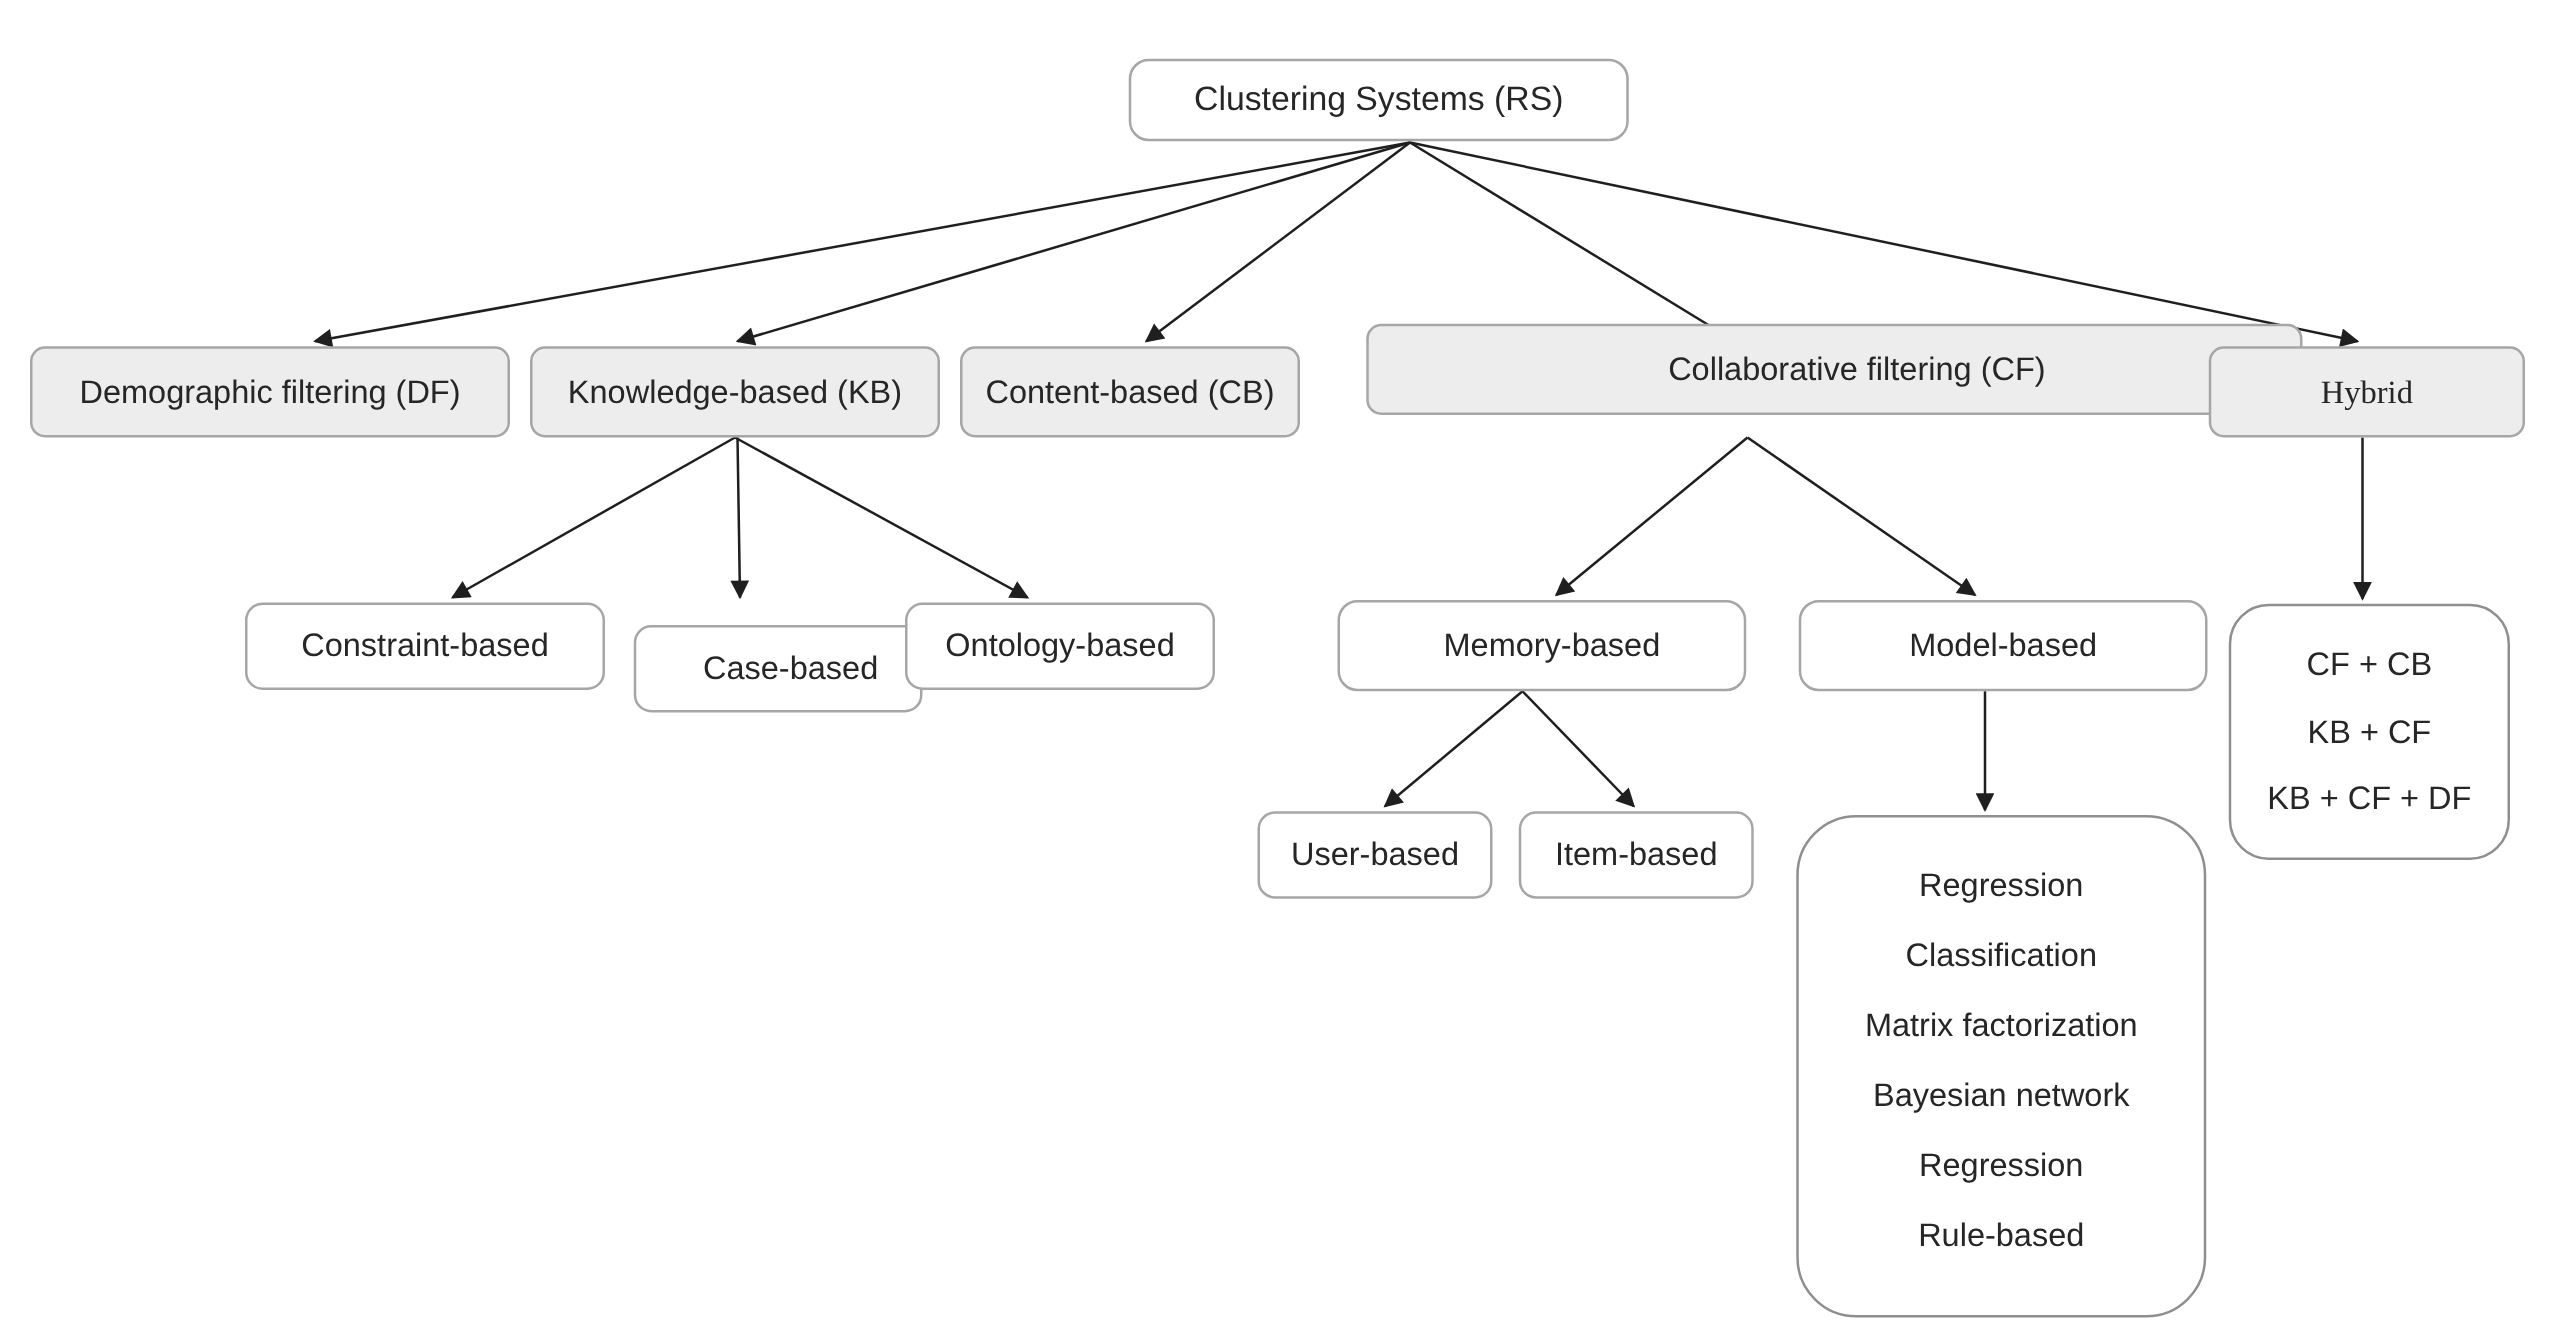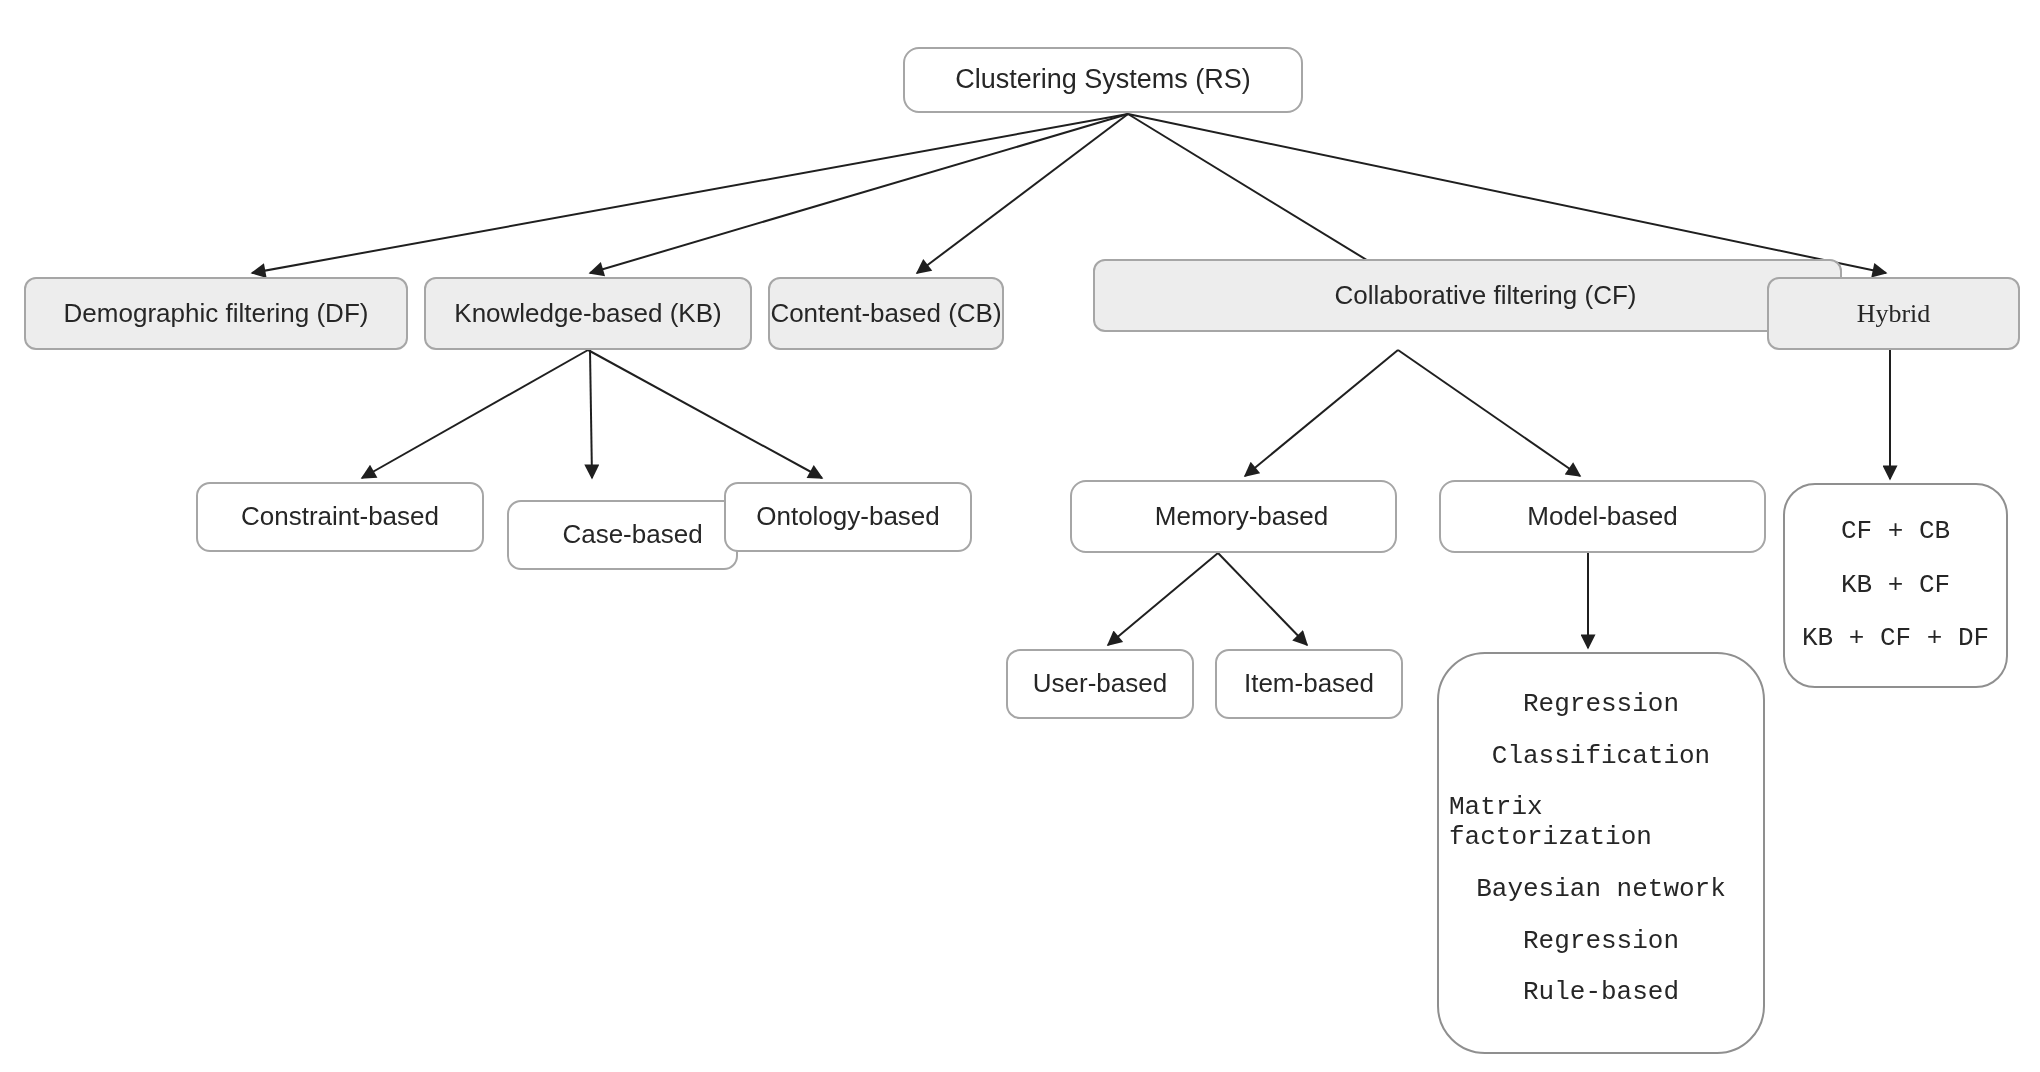--- a/index.html
+++ b/index.html
@@ -60,21 +60,20 @@
   }
   .node.listbox {
     flex-direction: column;
     justify-content: space-evenly;
     border-color: var(--list-border, #8f8f8f);
     white-space: normal;
   }
   .listbox .list-item {
     display: block;
     text-align: left;
-    font-family: Liberation Mono, monospace;
   }
 </style>
 </head>
 <body style="--node-fill: #ffffff; --level2-fill: #ededed; --node-border: #a6a6a6; --list-border: #8f8f8f; --arrow: #1f1f1f; --text: #262626;">
 
 <div id="canvas">
 
   <svg id="edges" width="2040" height="1072" viewBox="0 0 2040 1072" xmlns="http://www.w3.org/2000/svg">
     <defs>
       <marker id="arrowhead" viewBox="0 0 10 10" refX="9" refY="5" markerUnits="userSpaceOnUse" markerWidth="19" markerHeight="15" orient="auto-start-reverse">
@@ -98,21 +97,21 @@
     <line class="edge" x1="1218" y1="553" x2="1307" y2="645" marker-end="url(#arrowhead)"></line>
 
     <line class="edge" x1="1588" y1="553" x2="1588" y2="648" marker-end="url(#arrowhead)"></line>
     <line class="edge" x1="1890" y1="350" x2="1890" y2="479" marker-end="url(#arrowhead)"></line>
   </svg>
 
   <div class="node root" style="left:903px; top:47px; width:400px; height:66px;">Clustering Systems (RS)</div>
 
   <div class="node level2" style="left:24px; top:277px; width:384px; height:73px; border-radius:12px;">Demographic filtering (DF)</div>
   <div class="node level2" style="left:424px; top:277px; width:328px; height:73px; border-radius:12px;">Knowledge-based (KB)</div>
-  <div class="node level2" style="left:768px; top:277px; width:236px; height:73px; border-radius:12px;">Content-based (CB)</div>
+  <div class="node level2" style="left:768px; top:277px; width:272px; height:73px; border-radius:12px;">Content-based (CB)</div>
   <div class="node level2" style="left:1093px; top:259px; width:749px; height:73px; border-radius:12px;padding-left:36px;">Collaborative filtering (CF)</div>
   <div class="node level2" style="left:1767px; top:277px; width:253px; height:73px; border-radius:12px;font-family:Liberation Serif, serif;">Hybrid</div>
 
   <div class="node" style="left:196px; top:482px; width:288px; height:70px;">Constraint-based</div>
   <div class="node" style="left:507px; top:500px; width:231px; height:70px;padding-left:20px;">Case-based</div>
   <div class="node" style="left:724px; top:482px; width:248px; height:70px;">Ontology-based</div>
 
   <div class="node" style="left:1070px; top:480px; width:327px; height:73px; border-radius:16px;padding-left:16px;">Memory-based</div>
   <div class="node" style="left:1439px; top:480px; width:327px; height:73px; border-radius:16px;">Model-based</div>
 

